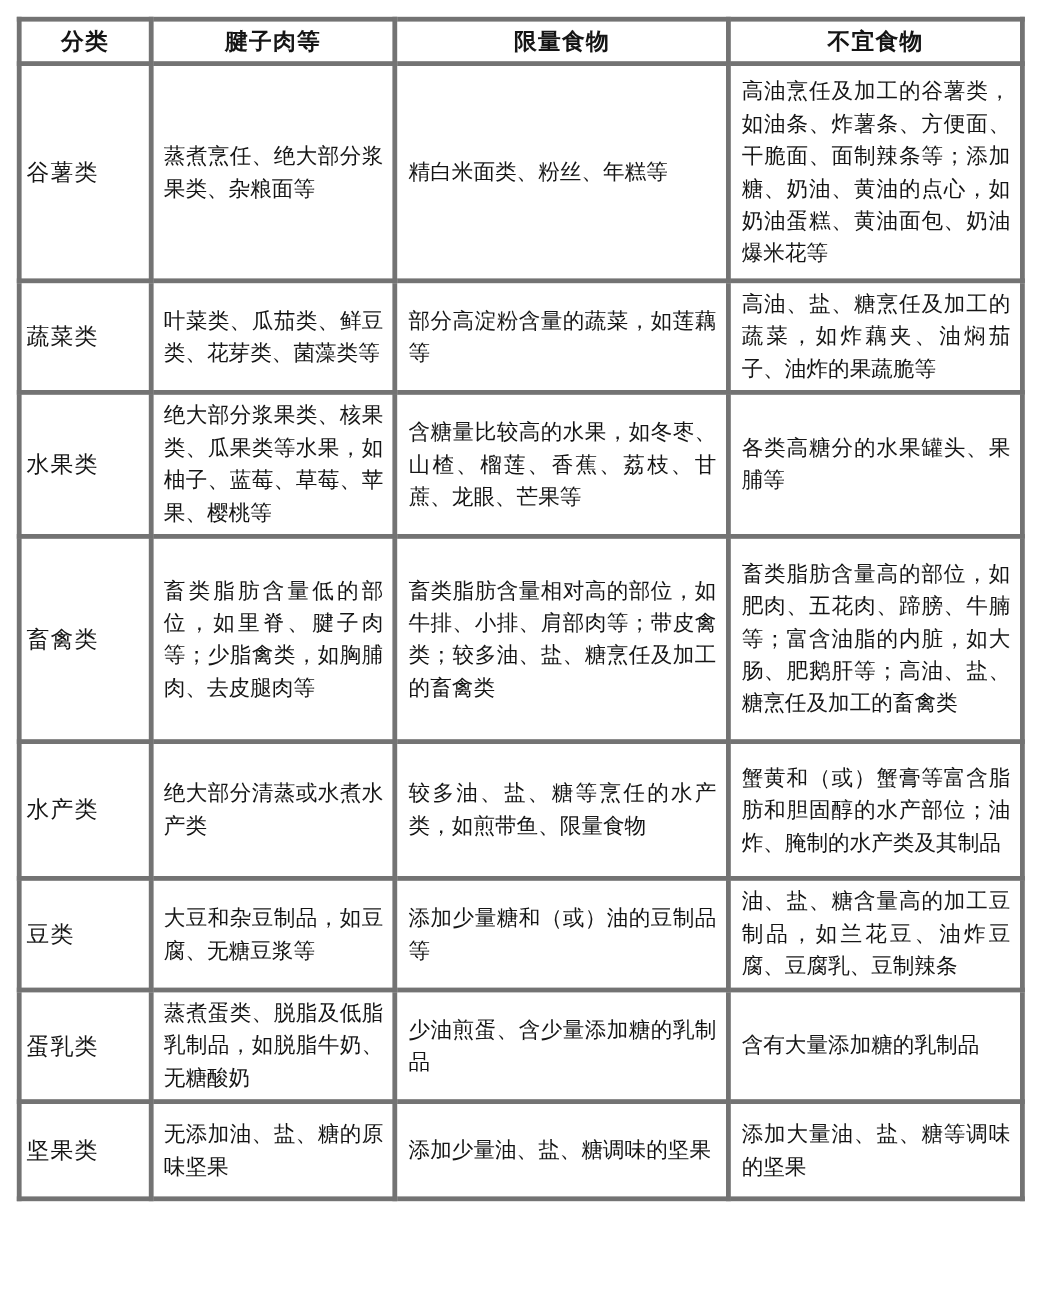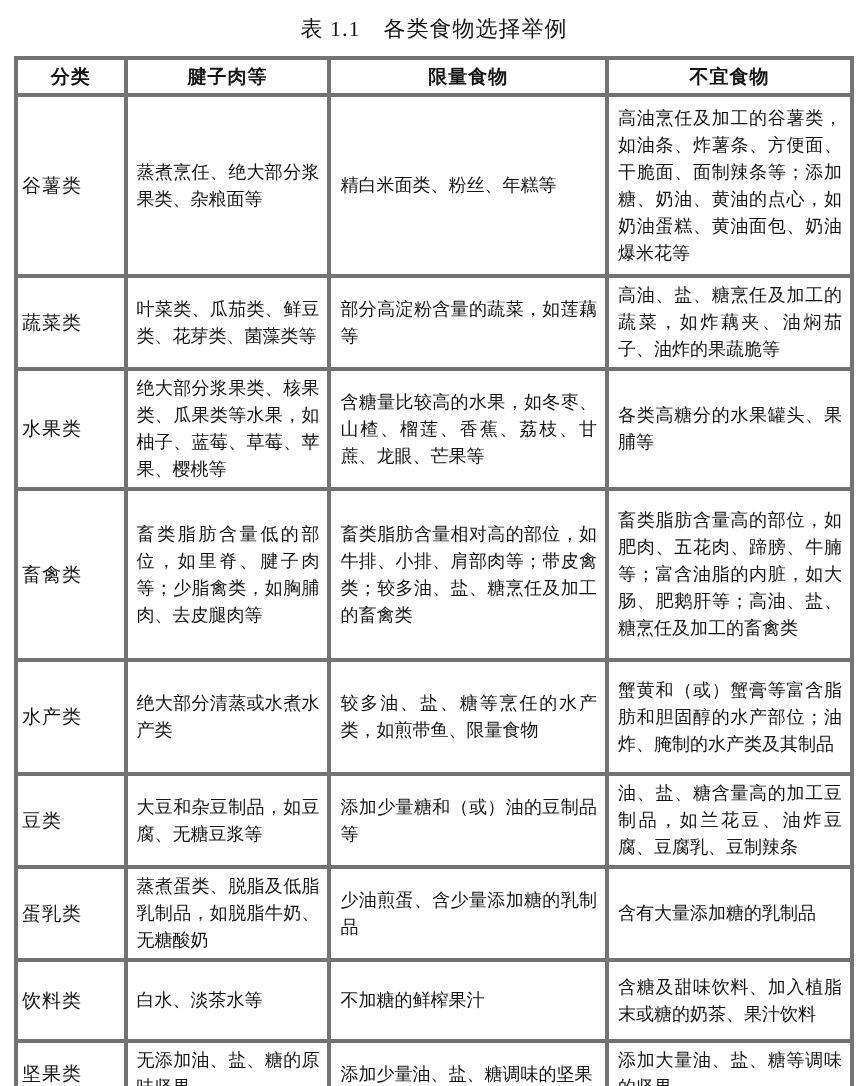--- a/index.html
+++ b/index.html
@@ -65,21 +65,20 @@
   tbody tr:nth-child(5) td { height: 114px; }
   tbody tr:nth-child(6) td { height: 84px;  }
   tbody tr:nth-child(7) td { height: 88px;  }
   tbody tr:nth-child(8) td { height: 81px;  }
   tbody tr:nth-child(9) td { height: 65px;  }
 </style>
 </head>
 <body>
 
 <div class="page">
-  <div class="doc-title">表 1.1　各类食物选择举例</div>
 
   <table class="food-table">
     <colgroup>
       <col style="width:13.1%">
       <col style="width:24.4%">
       <col style="width:33.2%">
       <col style="width:29.3%">
     </colgroup>
     <thead>
       <tr>
@@ -126,26 +125,20 @@
         <td class="cell-txt">添加少量糖和（或）油的豆制品等</td>
         <td class="cell-txt">油、盐、糖含量高的加工豆制品，如兰花豆、油炸豆腐、豆腐乳、豆制辣条</td>
       </tr>
       <tr>
         <td class="cell-cat">蛋乳类</td>
         <td class="cell-txt">蒸煮蛋类、脱脂及低脂乳制品，如脱脂牛奶、无糖酸奶</td>
         <td class="cell-txt">少油煎蛋、含少量添加糖的乳制品</td>
         <td class="cell-txt">含有大量添加糖的乳制品</td>
       </tr>
       <tr>
-        <td class="cell-cat">饮料类</td>
-        <td class="cell-txt">白水、淡茶水等</td>
-        <td class="cell-txt">不加糖的鲜榨果汁</td>
-        <td class="cell-txt">含糖及甜味饮料、加入植脂末或糖的奶茶、果汁饮料</td>
-      </tr>
-      <tr>
         <td class="cell-cat">坚果类</td>
         <td class="cell-txt">无添加油、盐、糖的原味坚果</td>
         <td class="cell-txt">添加少量油、盐、糖调味的坚果</td>
         <td class="cell-txt">添加大量油、盐、糖等调味的坚果</td>
       </tr>
     </tbody>
   </table>
 </div>
 
 </body></html>

